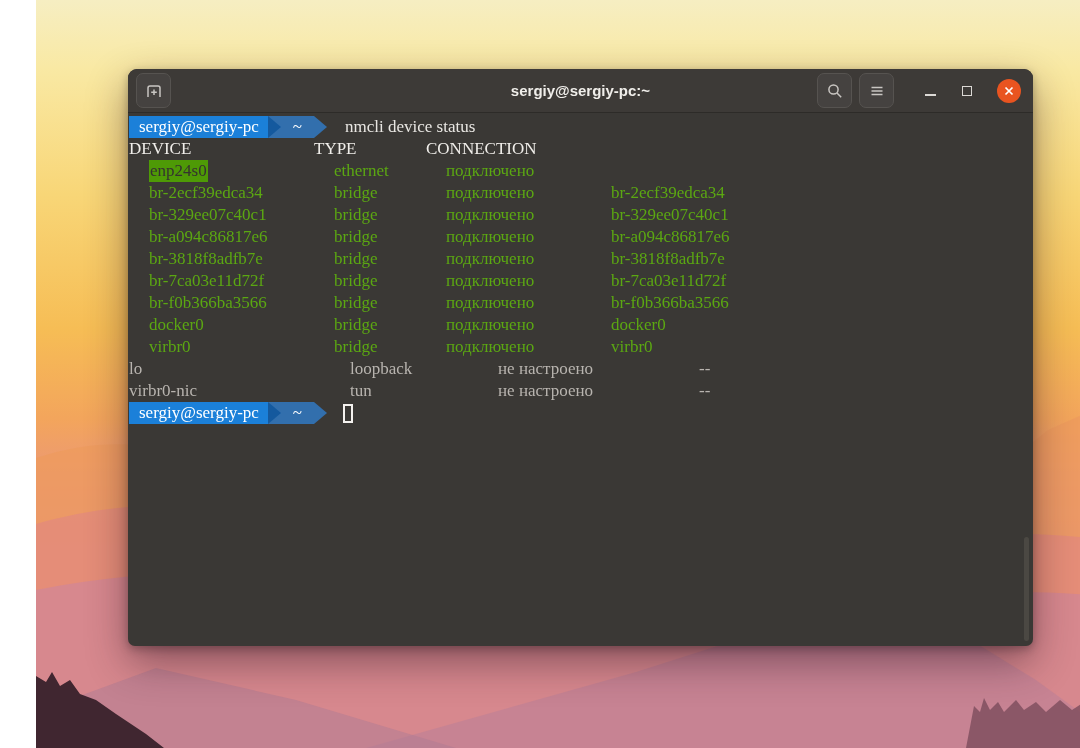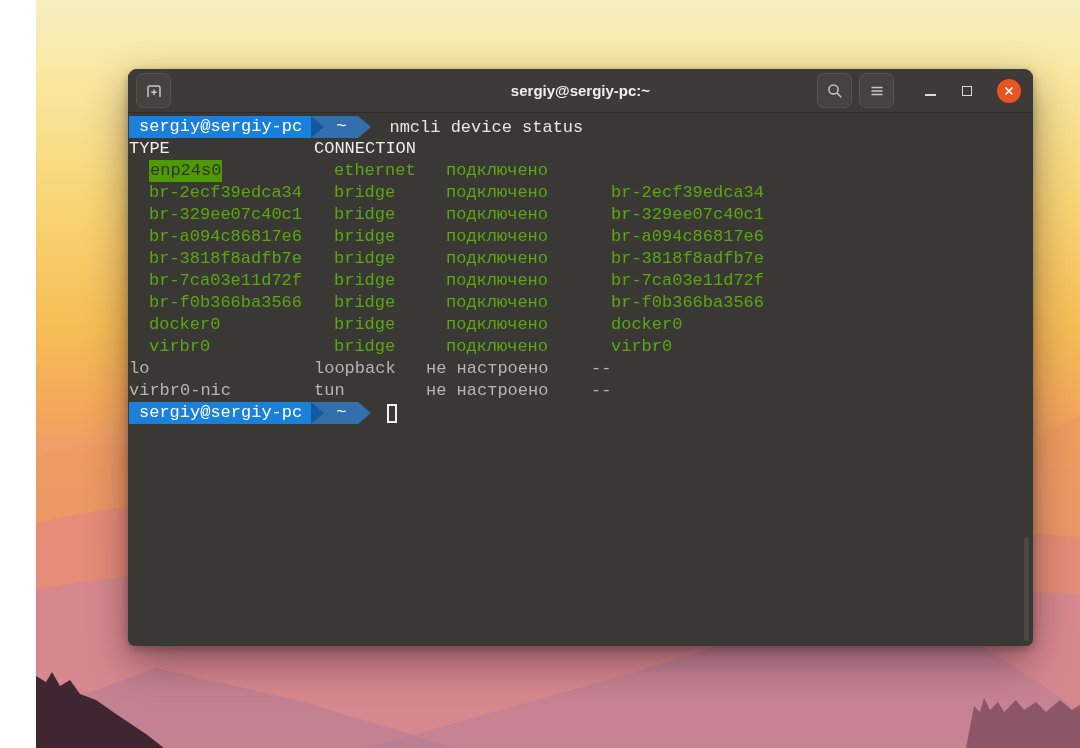--- a/index.html
+++ b/index.html
@@ -44,37 +44,37 @@
   .controls{margin-left:auto;display:flex;align-items:center;gap:7px;padding-right:12px;z-index:2;}
   .wcbtn{width:30px;height:30px;background:transparent;border:none;display:flex;
     align-items:center;justify-content:center;cursor:pointer;color:#dcd9d5;}
   .wcbtn.min{margin-left:14px;}
   .minline{display:block;width:11px;height:2px;background:#dcd9d5;margin-top:9px;}
   .sq{display:block;width:10px;height:10px;border:1.5px solid #dcd9d5;}
   .closebtn{width:24px;height:24px;border-radius:50%;background:var(--close-button);
     border:none;display:flex;align-items:center;justify-content:center;cursor:pointer;margin-left:8px;}
 
   .term{position:relative;height:533px;padding:3px 0 0 1px;
-    font-family:Liberation Mono, monospace;font-size:17px;cursor:text;}
+    font-family:Liberation Serif, serif;font-size:17px;cursor:text;}
   .line{display:flex;align-items:center;height:22px;white-space:pre;}
   .pseg1{background:var(--accent-blue);color:#fff;height:22px;line-height:22px;
     padding:0 9px 0 10px;display:inline-block;}
   .psep1{width:0;height:0;border-top:11px solid var(--path-blue);
     border-bottom:11px solid var(--path-blue);border-left:13px solid var(--separator-blue);}
   .pseg2{background:var(--path-blue);color:#fff;height:22px;line-height:22px;
     padding:0 12px;display:inline-block;}
   .psep2{width:0;height:0;border-top:11px solid transparent;
     border-bottom:11px solid transparent;border-left:13px solid var(--path-blue);}
   .cmd{color:var(--command-text);margin-left:18px;text-align:right;}
   .cursor{display:inline-block;width:10px;height:19px;border:2px solid #f4f2ef;margin-left:16px;}
 
   .trow{display:grid;grid-template-columns:185px 112px 165px 1fr;height:22px;line-height:22px;white-space:pre;}
   .theader{color:var(--white-text);}
   .connected{color:var(--green-text);padding-left:20px;}
-  .unmanaged{color:var(--gray-text);}
+  .unmanaged{color:var(--gray-text);gap:36px;}
   .hl{background:var(--green-highlight-bg);color:var(--highlight-text);display:inline-block;
     padding:0 1px;justify-self:start;}
 
   .scrollbar{position:absolute;right:2px;top:0;width:9px;height:533px;}
   .thumb{position:absolute;right:2px;top:424px;width:5px;height:104px;border-radius:3px;
     background:var(--scrollbar-thumb);}
 </style>
 </head>
 <body>
 
@@ -132,20 +132,21 @@
 
       <div class="line">
         <span class="pseg1">sergiy@sergiy-pc</span>
         <span class="psep1"></span>
         <span class="pseg2">~</span>
         <span class="psep2"></span>
         <span class="cmd">nmcli device status</span>
       </div>
 
       <div class="trow theader">
+        <span>DEVICE</span>
         <span>TYPE</span>
         <span>CONNECTION</span>
       </div>
 
       <div id="rows">
           <div class="trow connected"><span><span class="hl">enp24s0</span></span><span>ethernet</span><span>подключено</span></div>
           <div class="trow connected"><span>br-2ecf39edca34</span><span>bridge</span><span>подключено</span><span>br-2ecf39edca34</span></div>
           <div class="trow connected"><span>br-329ee07c40c1</span><span>bridge</span><span>подключено</span><span>br-329ee07c40c1</span></div>
           <div class="trow connected"><span>br-a094c86817e6</span><span>bridge</span><span>подключено</span><span>br-a094c86817e6</span></div>
           <div class="trow connected"><span>br-3818f8adfb7e</span><span>bridge</span><span>подключено</span><span>br-3818f8adfb7e</span></div>

